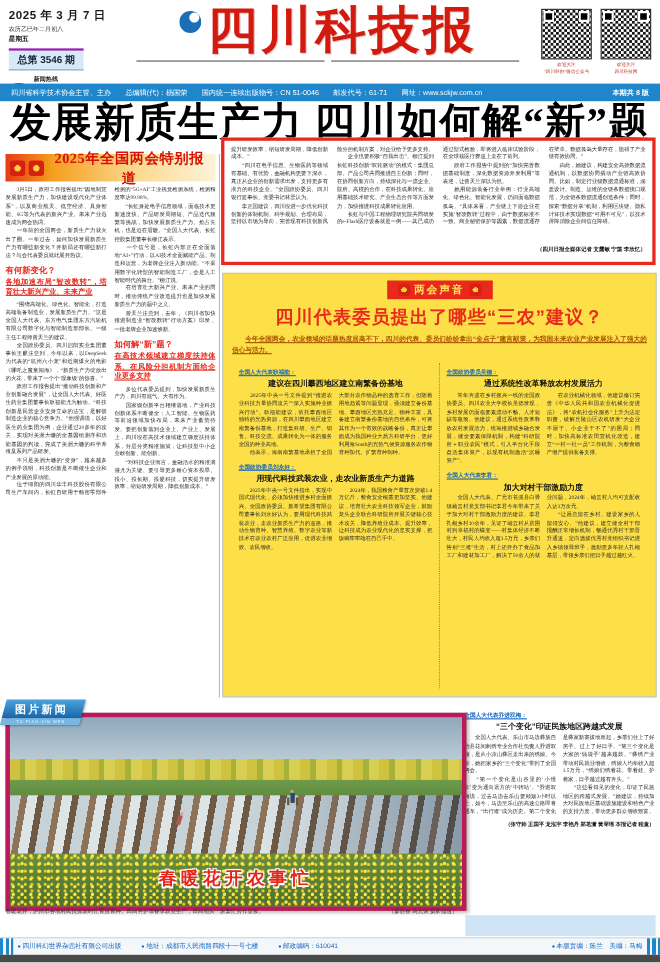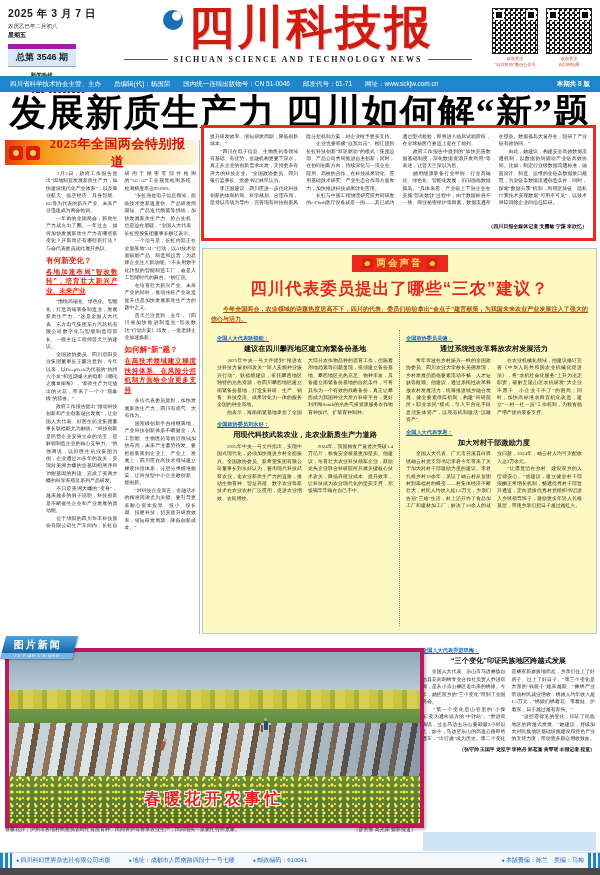--- a/index.html
+++ b/index.html
@@ -6,21 +6,21 @@
   body{width:600px;height:875px;position:relative;background:#e9e9e9;font-family:"Liberation Serif","DejaVu Serif",serif;}
   .page{position:absolute;left:0;top:0;width:600px;height:875px;background:#fff;overflow:hidden;}
   .sans{font-family:"Liberation Sans","DejaVu Sans",sans-serif;}
   .pre{white-space:pre-line;}
 
   
   .mast-left{position:absolute;left:8px;top:7px;width:110px;}
   .m-date{font-size:10.5px;font-weight:bold;color:#1a1a1a;letter-spacing:.5px;}
   .m-lunar{font-size:5.5px;color:#333;margin-top:2px;}
   .m-week{font-size:6px;font-weight:bold;color:#111;margin-top:1px;}
-  .m-issue{display:inline-block;margin-top:4px;background:#d7e8f8;border-top:5px solid #a21caf;border-bottom:1px solid #8aa;padding:2px 8px;font-size:9px;font-weight:bold;color:#123;}
+  .m-issue{display:inline-block;margin-top:4px;background:#d7e8f8;border-top:2px solid #a21caf;border-bottom:1px solid #8aa;padding:2px 8px;font-size:9px;font-weight:bold;color:#123;}
   .m-hot{display:flex;align-items:center;gap:4px;margin-top:5px;}
   .m-phone{font-size:15px;color:#16527e;line-height:1;}
   .m-hotlbl{font-size:5.5px;font-weight:bold;color:#222;}
   .m-hotnum{font-size:8.5px;font-weight:bold;color:#111;}
   .mast-center{position:absolute;left:118px;top:2px;width:360px;text-align:center;}
   .title-row{display:flex;align-items:flex-start;justify-content:center;gap:6px;}
   .logo{width:20px;height:20px;border-radius:50%;margin-top:8px;flex:0 0 auto;
         background:radial-gradient(circle at 68% 30%, #ffffff 0 4px, rgba(255,255,255,0) 5px),#1b6fb8;}
   .paper-title{font-size:46px;font-weight:bold;color:#d21b0e;letter-spacing:3px;line-height:1.12;
         text-shadow:1px 1px 0 rgba(160,20,10,.25);}
@@ -46,36 +46,36 @@
       color:#000;letter-spacing:1px;line-height:1;}
 
   
   .left-col{position:absolute;left:5px;top:140px;width:191px;}
   .banner{height:25px;display:flex;align-items:center;gap:3px;padding:0 4px;box-sizing:border-box;
       background:linear-gradient(90deg,#e83a14 0%,#f59e1d 22%,#fbd98e 62%,#fdf3da 100%);}
   .emblem{width:14px;height:14px;border-radius:3px;background:radial-gradient(circle,#f6c23c 28%,#d8200f 32%);
       display:flex;align-items:center;justify-content:center;color:#ffd64a;font-size:8px;line-height:1;flex:0 0 auto;}
   .banner-text{flex:1;font-size:13px;font-weight:bold;color:#d61108;letter-spacing:.5px;text-align:center;}
   .left-body{margin-top:5px;height:464px;overflow:hidden;column-count:2;column-gap:7px;
-      font-size:4.9px;line-height:1.52;text-align:justify;color:#2b2b2b;margin-left:41px;}
+      font-size:4.9px;line-height:1.52;text-align:justify;color:#2b2b2b;}
   .rq{color:#e8291c;font-weight:bold;font-size:7.6px;margin:4px 0 1px;line-height:1.3;}
   .rs{color:#e8291c;font-weight:bold;font-size:6.6px;text-decoration:underline;margin:0 0 3px;line-height:1.45;}
   .rq,.rs{font-family:"Liberation Sans","DejaVu Sans",sans-serif;}
   .vline{position:absolute;left:199px;top:140px;width:1px;height:494px;background:#bbb;}
 
   
   .highlight{position:absolute;left:201px;top:125px;width:395px;height:116px;border:3px solid #e8291c;
       background:#fff;box-sizing:border-box;padding:5px 6px;}
   .hl-text{column-count:4;column-gap:8px;height:88px;overflow:hidden;font-size:4.9px;line-height:1.5;
       text-align:justify;color:#2b2b2b;}
   .hl-credit{font-size:5px;font-weight:bold;text-align:right;color:#111;margin-top:2px;}
 
   
   .voice{position:absolute;left:202px;top:248px;width:395px;height:386px;border:1px solid #b8c6d8;
-      box-sizing:border-box;padding:6px 8px;background:#fef9c3;}
+      box-sizing:border-box;padding:6px 8px;background:#fde047;}
   .badge-row{display:flex;justify-content:center;}
   .badge{display:flex;align-items:center;gap:4px;background:#e8291c;color:#ffe45c;font-weight:bold;
       font-size:9.5px;padding:2px 10px;letter-spacing:2px;}
   .badge .emblem{width:11px;height:11px;font-size:6px;}
   .v-title{text-align:center;font-size:16.5px;font-weight:bold;color:#e8291c;margin:6px 0 4px;letter-spacing:1px;}
   .v-intro{font-size:6px;font-weight:bold;color:#a85200;text-decoration:underline;line-height:1.7;
       text-align:justify;text-indent:2em;}
   .v-cols{display:flex;margin-top:6px;height:296px;overflow:hidden;}
   .v-col{flex:1;padding:0 6px;overflow:hidden;}
   .v-col + .v-col{border-left:1px dotted #888;}
@@ -152,21 +152,20 @@
     </div>
   </div>
 
   <div class="mast-center">
     <div class="title-row">
       <span class="logo"></span>
       <span class="paper-title">四川科技报</span>
     </div>
     <div class="en-row">
       <span class="en-rule"></span>
-      <span class="en-text">SICHUAN SCIENCE AND TECHNOLOGY NEWS</span>
       <span class="en-rule"></span>
     </div>
   </div>
 
   <div class="mast-right">
     <div class="qr-wrap">
       <div class="qr"></div>
       <div class="qr-cap pre">欢迎关注
 “四川科协”微信公众号</div>
     </div>

